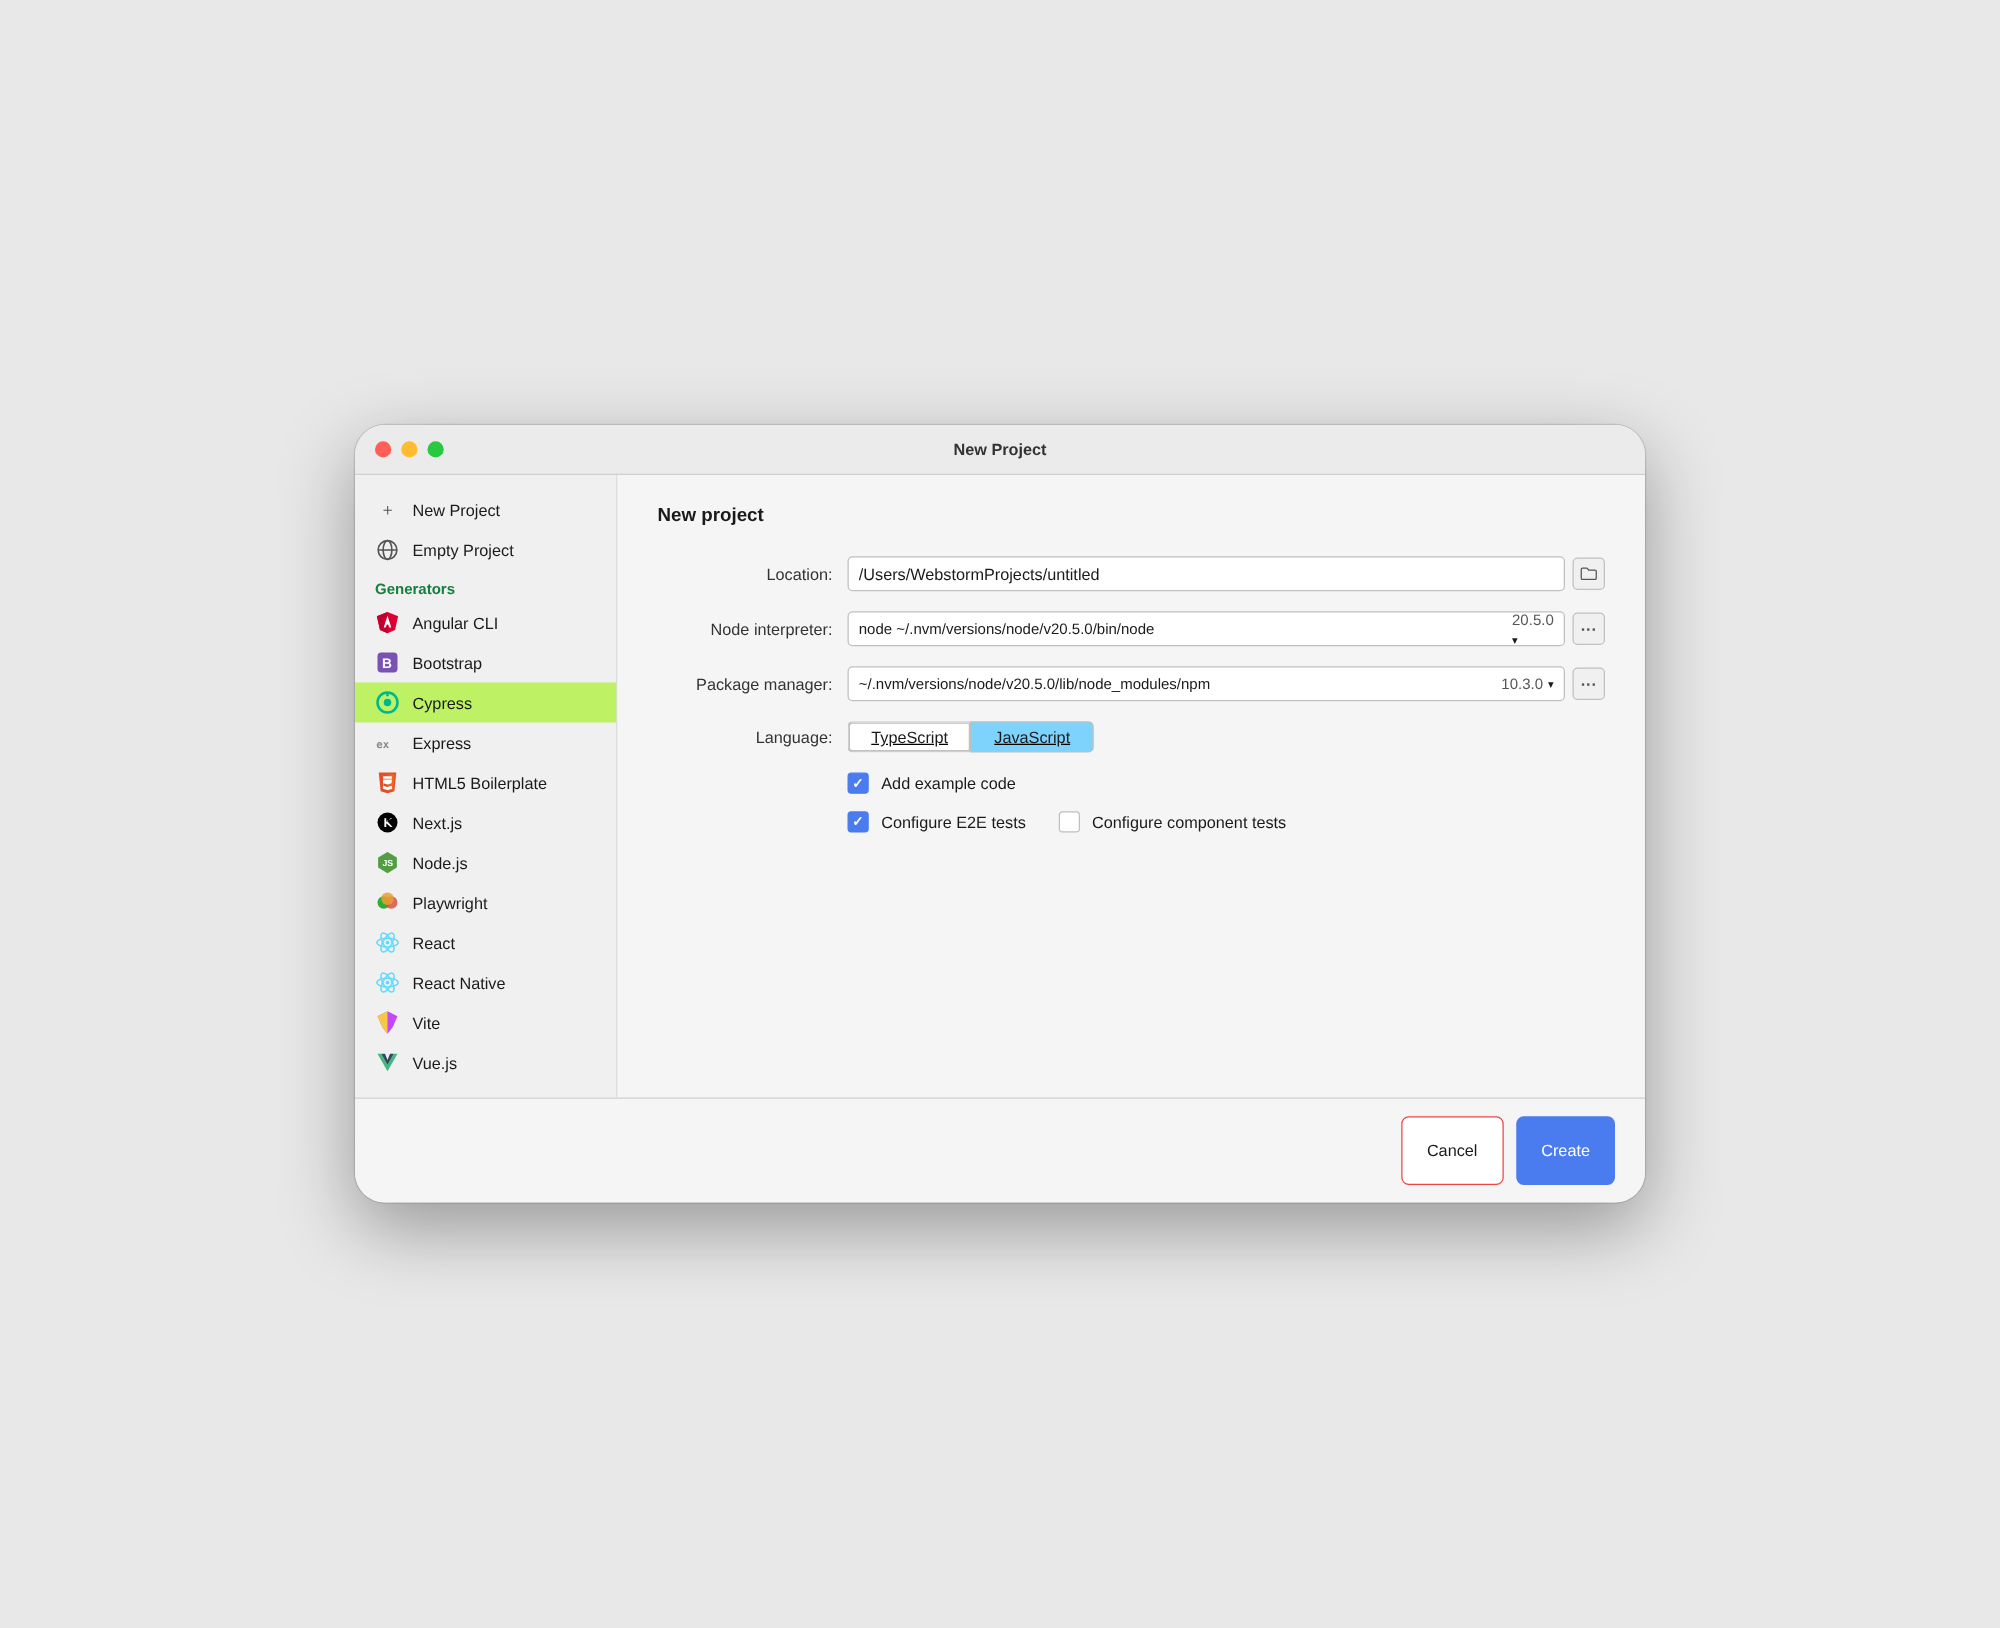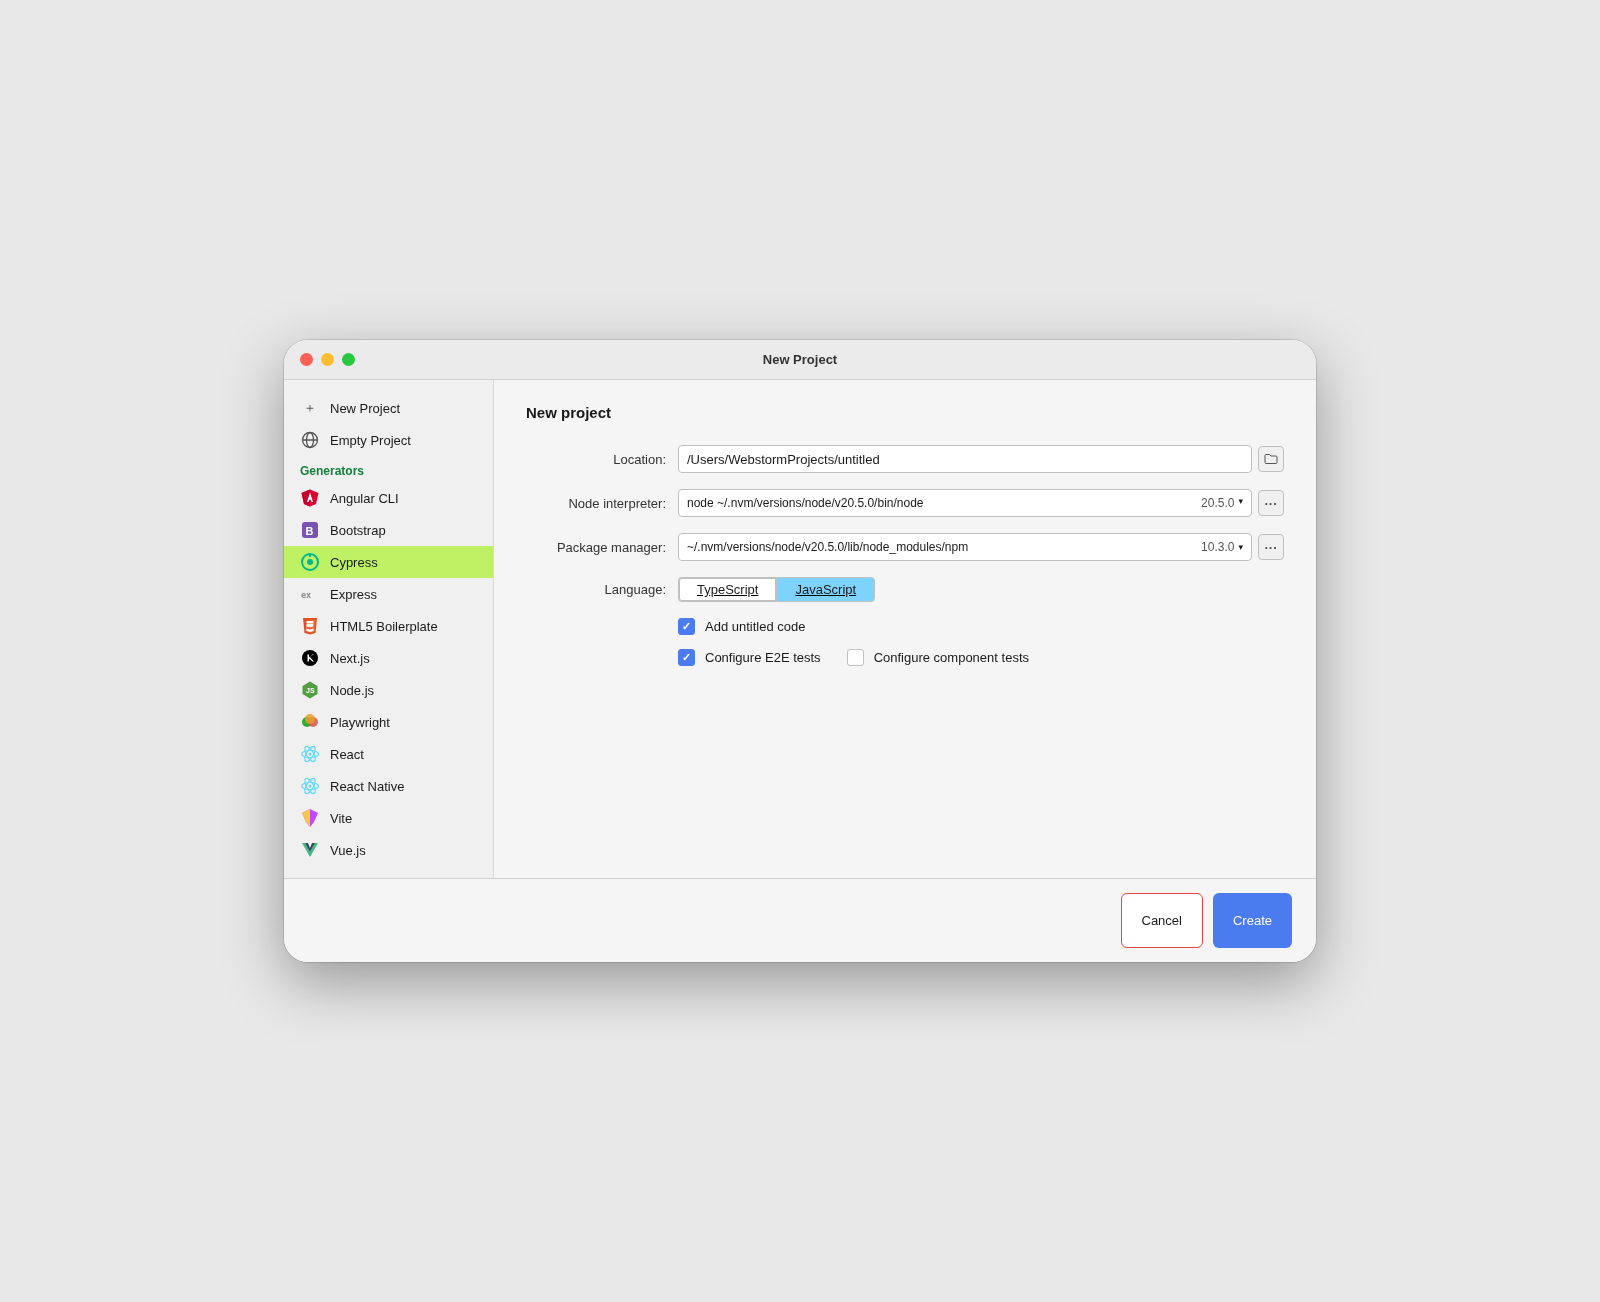--- a/index.html
+++ b/index.html
@@ -494,21 +494,21 @@
             </svg>
           </button>
         </div>
       </div>
 
       <div class="form-row">
         <label class="form-label">Node interpreter:</label>
         <div class="form-control-wrap">
           <div class="dropdown-input" style="flex:1; height:28px; border:1px solid #c0c0c0; border-radius:4px; background:#fff; padding: 0 8px; font-size:12px; color:#1a1a1a; display:flex; align-items:center; justify-content:space-between; cursor:pointer;">
             <span>node  ~/.nvm/versions/node/v20.5.0/bin/node</span>
-            <span style="display:flex;align-items:flex-start;gap:4px;">
+            <span style="display:flex;align-items:flex-start;gap:4px;flex-direction:column;">
               <span class="version-badge">20.5.0</span>
               <span style="font-size:9px;">▾</span>
             </span>
           </div>
           <button class="dots-btn">···</button>
         </div>
       </div>
 
       <div class="form-row">
         <label class="form-label">Package manager:</label>
@@ -529,21 +529,21 @@
         <div class="form-control-wrap">
           <div class="lang-buttons">
             <button class="lang-btn selected">TypeScript</button>
             <button class="lang-btn">JavaScript</button>
           </div>
         </div>
       </div>
 
       <div class="checkbox-row">
         <div class="custom-checkbox checked"></div>
-        <span class="checkbox-label">Add untitled code</span>
+        <span class="checkbox-label">Add example code</span>
       </div>
 
       <div class="checkbox-row">
         <div class="custom-checkbox checked"></div>
         <span class="checkbox-label">Configure E2E tests</span>
         <div class="custom-checkbox" style="margin-left:16px;"></div>
         <span class="checkbox-label">Configure component tests</span>
       </div>
 
     </div>

